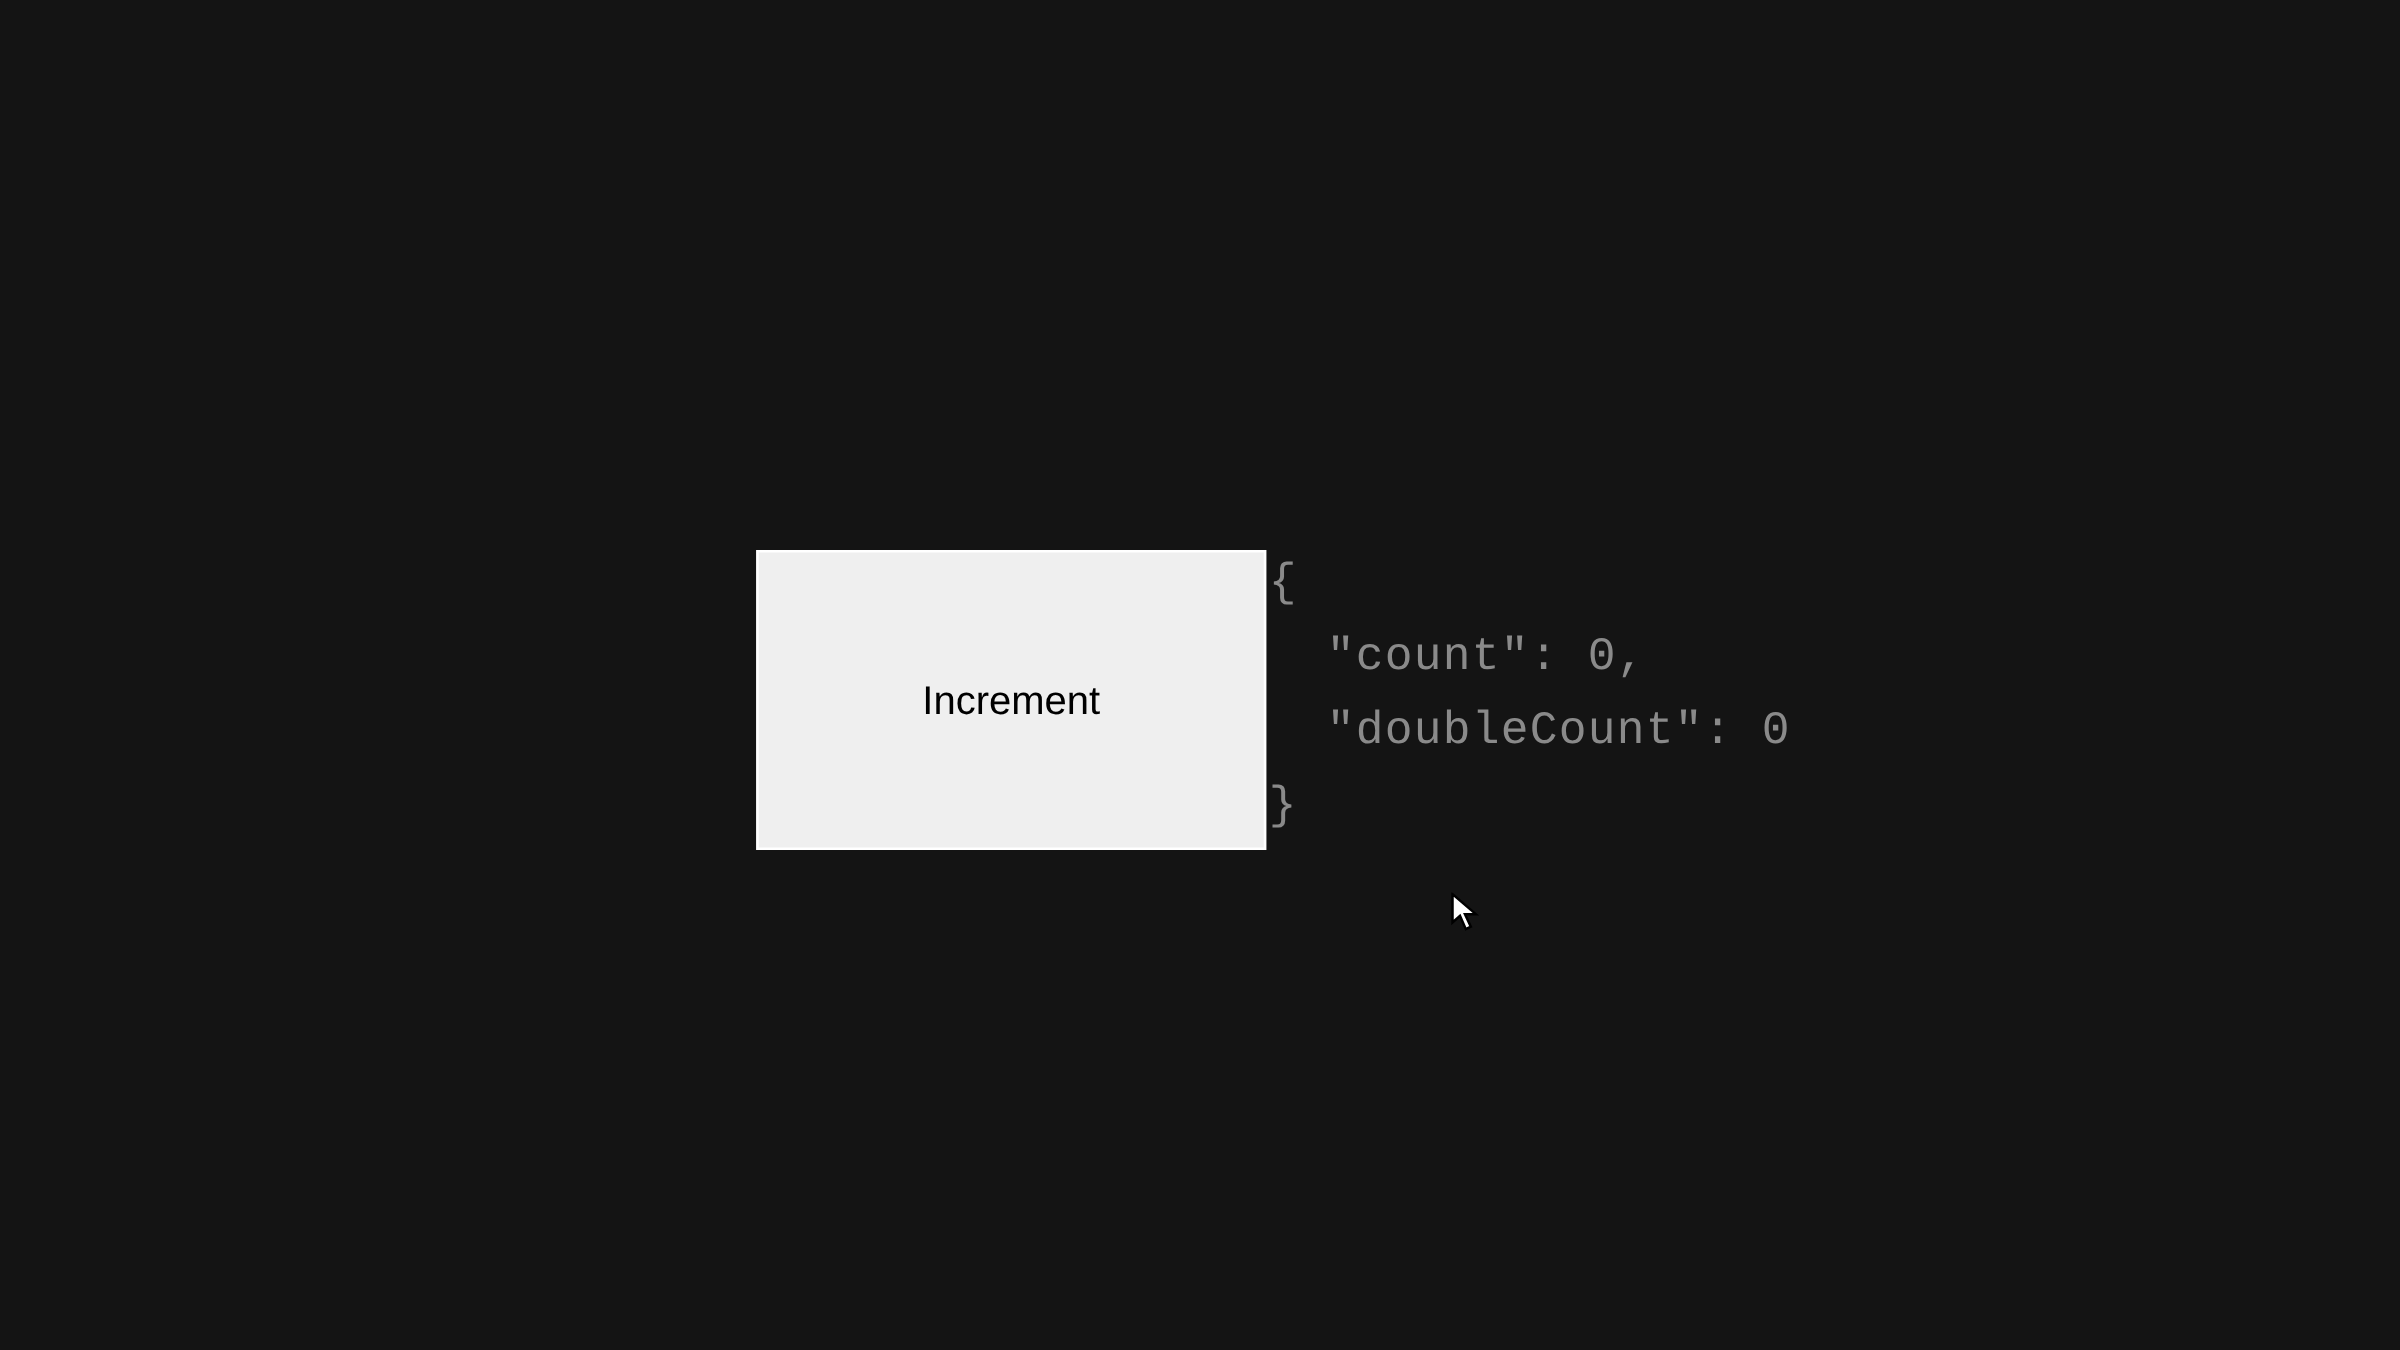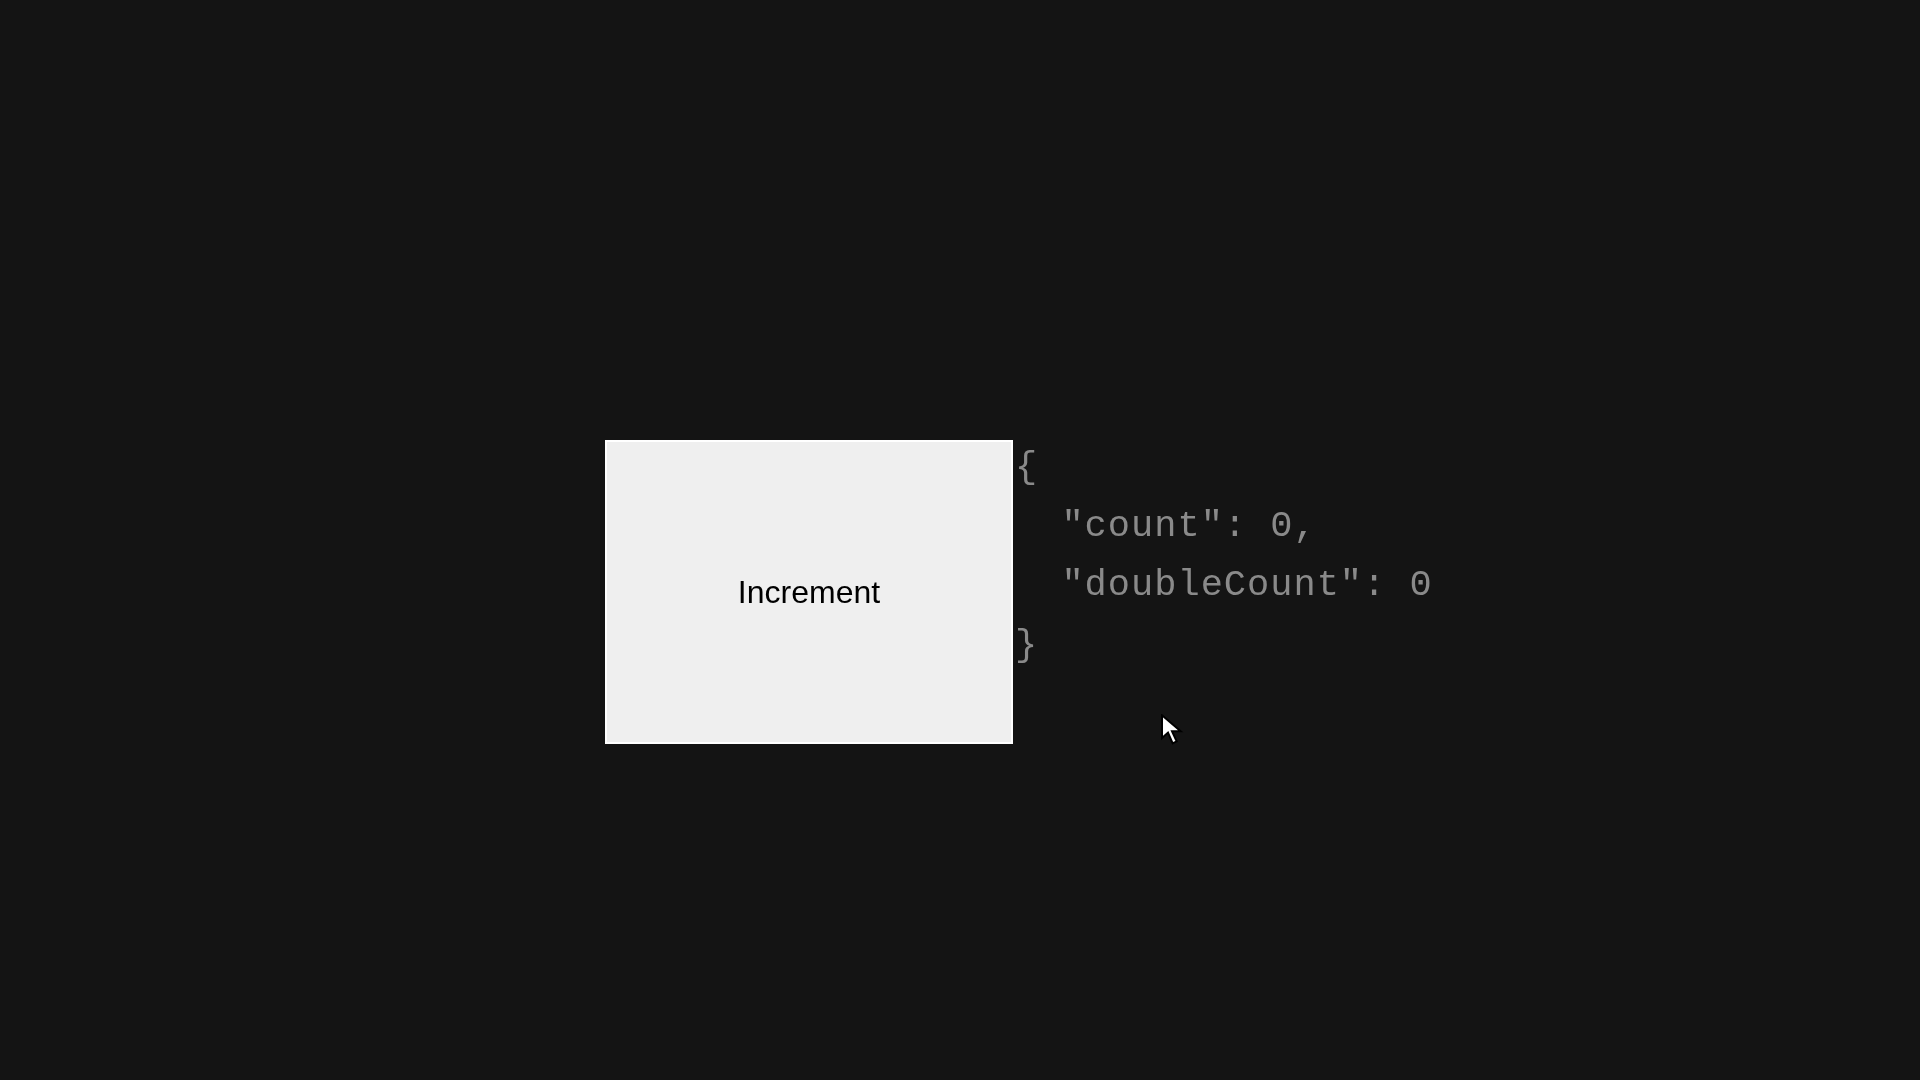--- a/index.html
+++ b/index.html
@@ -20,21 +20,21 @@
     .container {
       position: absolute;
       left: 605px;
       top: 440px;
       display: flex;
       align-items: flex-start;
     }
     
     .increment-button {
       width: 408px;
-      height: 304px;
+      height: 240px;
       background-color: #efefef;
       border: 2px solid #ffffff;
       color: #000000;
       font-size: 32px;
       font-family: -apple-system, BlinkMacSystemFont, "Segoe UI", Arial, sans-serif;
       cursor: pointer;
       display: flex;
       align-items: center;
       justify-content: center;
     }

